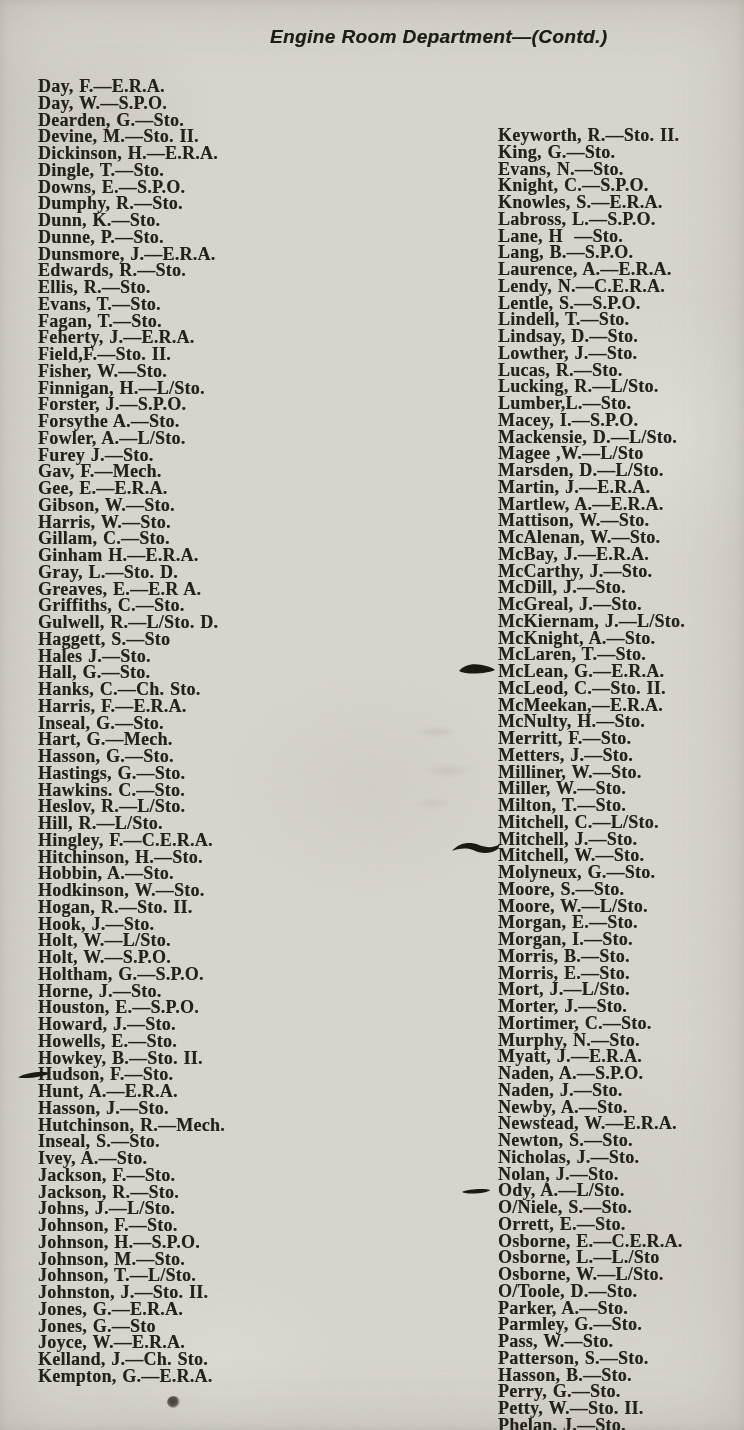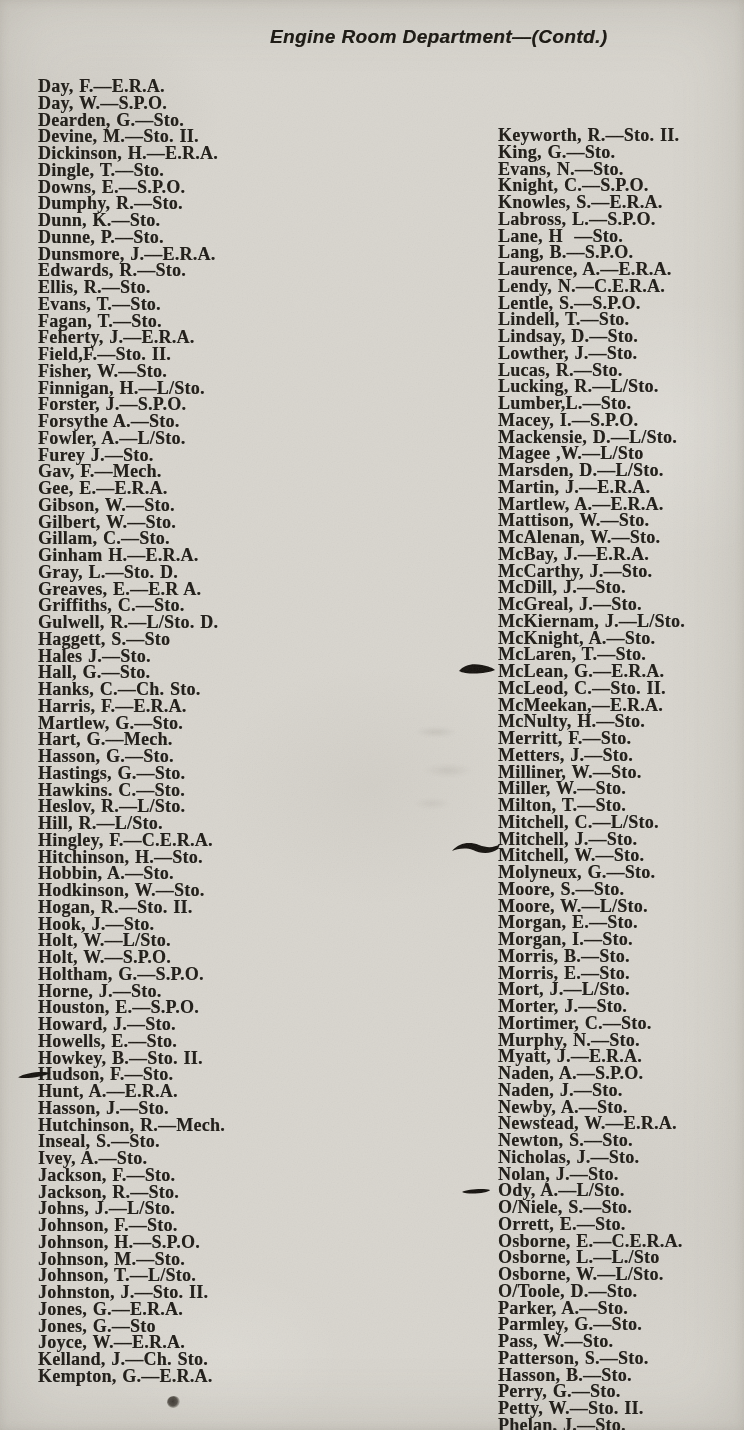--- a/index.html
+++ b/index.html
@@ -85,33 +85,33 @@
       <div class="row">Field,F.—Sto. II.</div>
       <div class="row">Fisher, W.—Sto.</div>
       <div class="row">Finnigan, H.—L/Sto.</div>
       <div class="row">Forster, J.—S.P.O.</div>
       <div class="row">Forsythe A.—Sto.</div>
       <div class="row">Fowler, A.—L/Sto.</div>
       <div class="row">Furey J.—Sto.</div>
       <div class="row">Gav, F.—Mech.</div>
       <div class="row">Gee, E.—E.R.A.</div>
       <div class="row">Gibson, W.—Sto.</div>
-      <div class="row">Gilbert, W.—Sto.</div>
+      <div class="row">Harris, W.—Sto.</div>
       <div class="row">Gillam, C.—Sto.</div>
       <div class="row">Ginham H.—E.R.A.</div>
       <div class="row">Gray, L.—Sto. D.</div>
       <div class="row">Greaves, E.—E.R A.</div>
       <div class="row">Griffiths, C.—Sto.</div>
       <div class="row">Gulwell, R.—L/Sto. D.</div>
       <div class="row">Haggett, S.—Sto</div>
       <div class="row">Hales J.—Sto.</div>
       <div class="row">Hall, G.—Sto.</div>
       <div class="row">Hanks, C.—Ch. Sto.</div>
       <div class="row">Harris, F.—E.R.A.</div>
-      <div class="row">Martlew, G.—Sto.</div>
+      <div class="row">Inseal, G.—Sto.</div>
       <div class="row">Hart, G.—Mech.</div>
       <div class="row">Hasson, G.—Sto.</div>
       <div class="row">Hastings, G.—Sto.</div>
       <div class="row">Hawkins. C.—Sto.</div>
       <div class="row">Heslov, R.—L/Sto.</div>
       <div class="row">Hill, R.—L/Sto.</div>
       <div class="row">Hingley, F.—C.E.R.A.</div>
       <div class="row">Hitchinson, H.—Sto.</div>
       <div class="row">Hobbin, A.—Sto.</div>
       <div class="row">Hodkinson, W.—Sto.</div>

